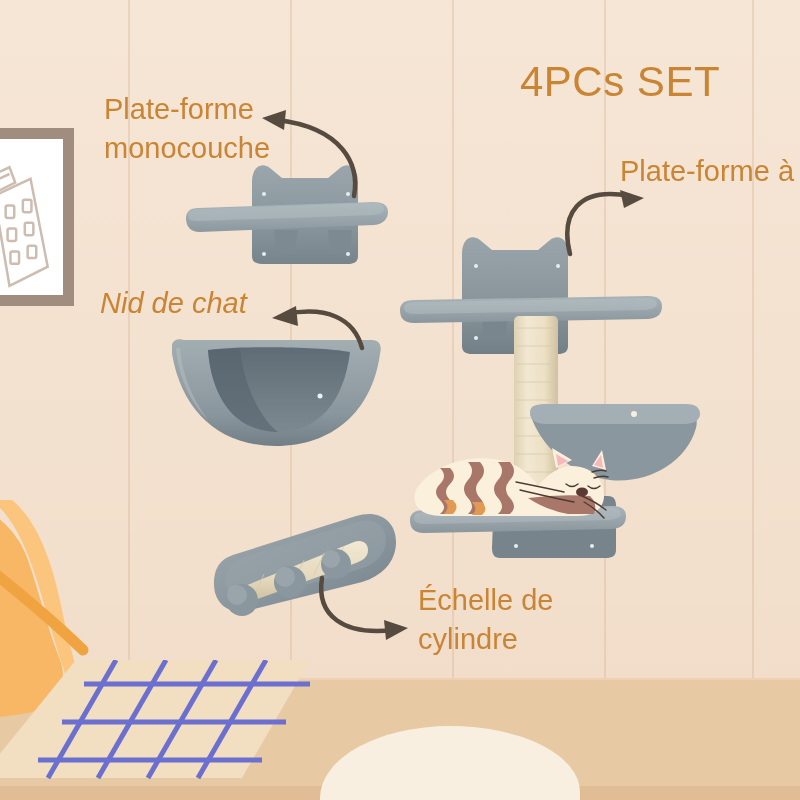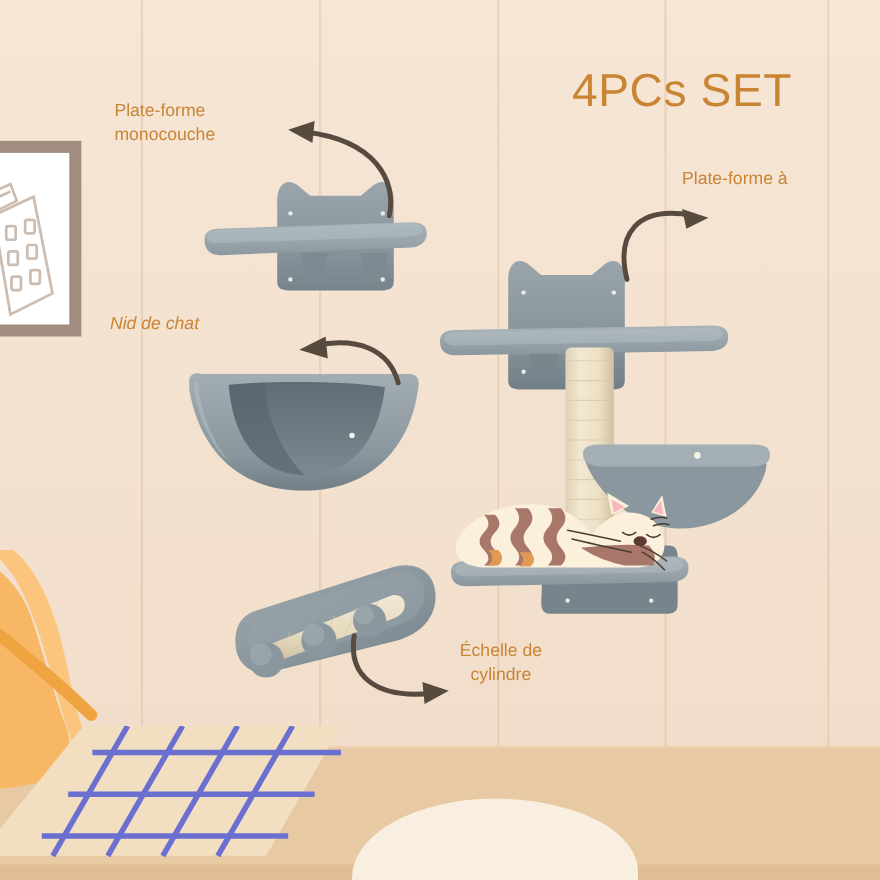--- a/index.html
+++ b/index.html
@@ -93,25 +93,25 @@
     font-weight: normal;
     color: #c98434;
     letter-spacing: 0.5px;
     white-space: nowrap;
   }
 
   
   .label {
     position: absolute;
     color: #c98434;
-    font-size: 16px;
+    font-size: 29px;
     line-height: 1.35;
     white-space: nowrap;
   }
-  .label.center { text-align: center; }
+  .label.center { }
 
   
   .arrow { position: absolute; }
   .arrow svg { display:block; overflow: visible; }
 
   
   .product { position: absolute; }
   .product svg { display:block; overflow: visible; }
 </style>
 </head>

